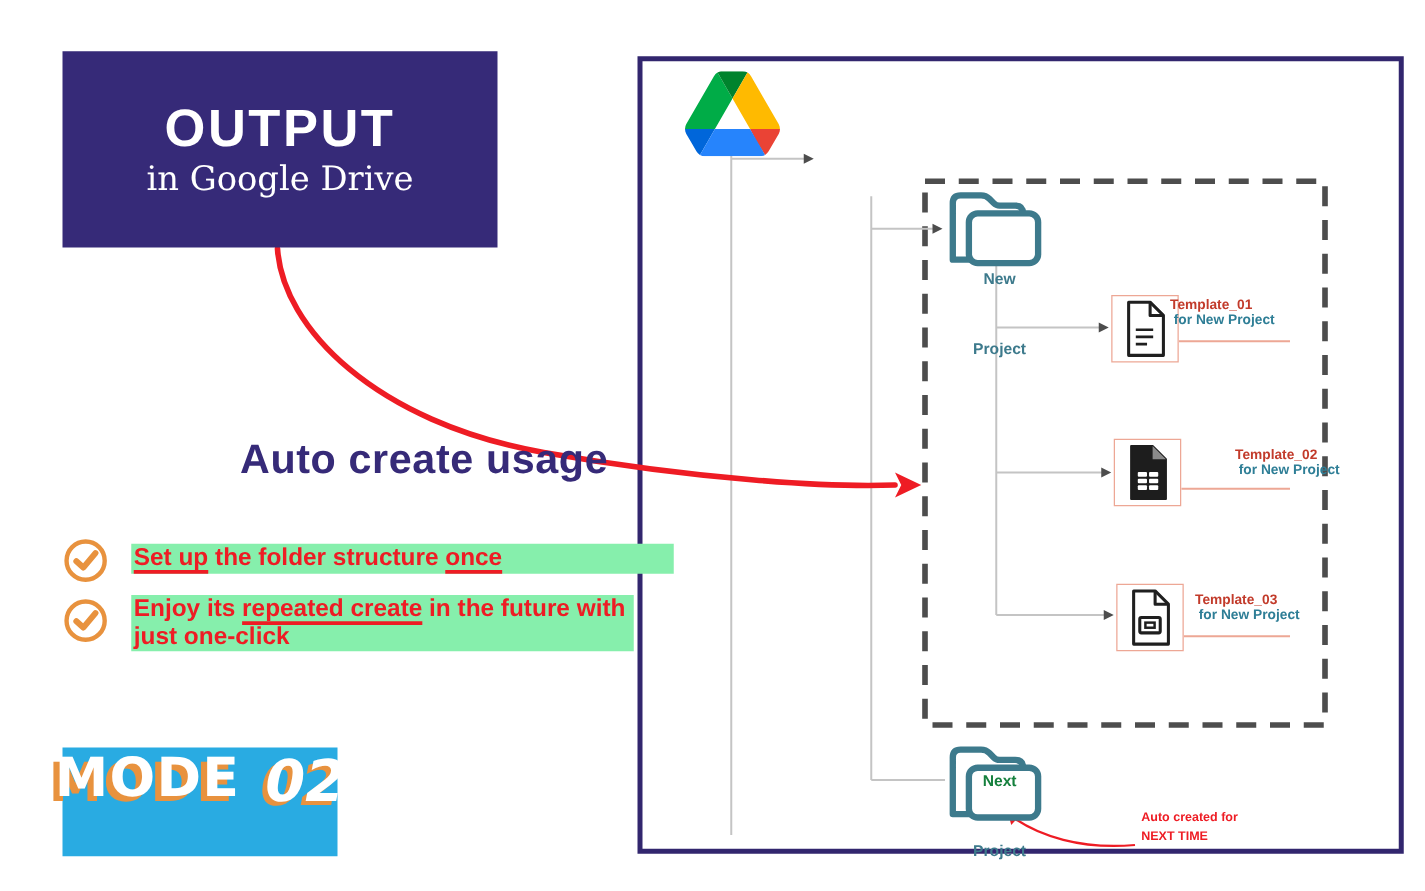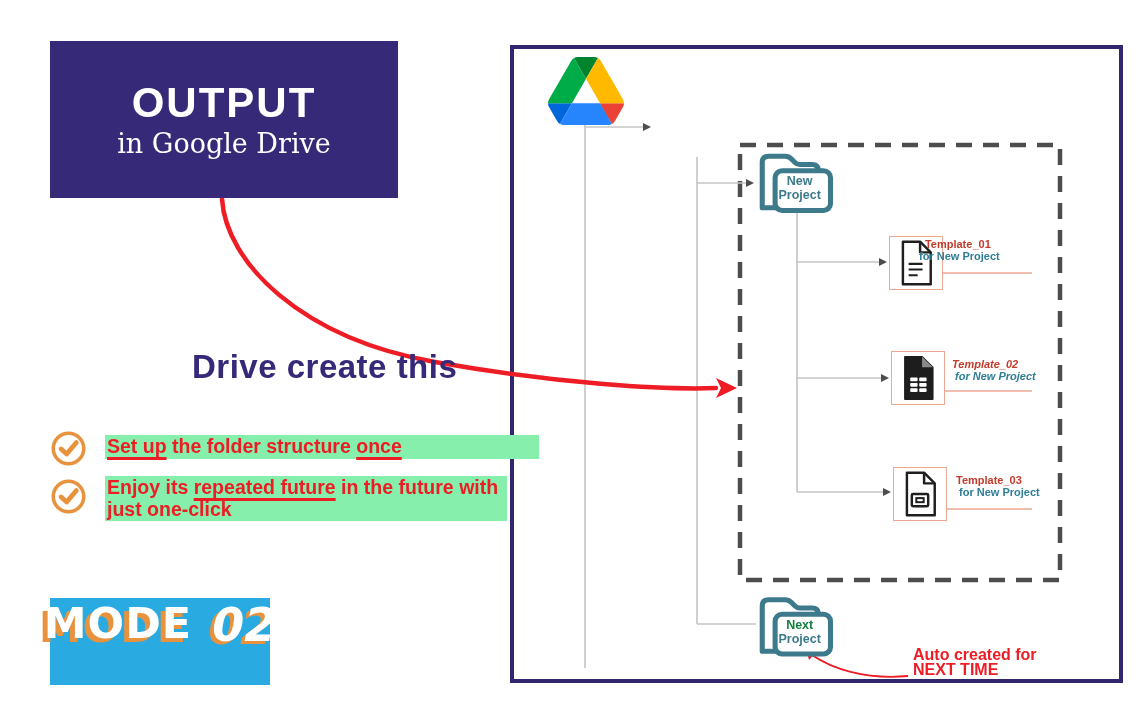--- a/index.html
+++ b/index.html
@@ -27,32 +27,32 @@
 
   
   .panel{left:510px;top:45px;width:613px;height:638px;border:4px solid #32266e;background:#fff;box-sizing:border-box;}
   .wires{left:0;top:0;width:1140px;height:713px;pointer-events:none;}
 
   .folder{position:absolute;}
   .folder svg{display:block;width:100%;height:100%;}
   .folder-label{position:absolute;left:19%;top:38%;width:74%;text-align:center;
                 font-size:12.5px;font-weight:bold;line-height:14px;}
   .orange-text{color:#e8923e;}
-  .teal-text{color:#3d7a8c;}
+  .teal-text{color:#3d7a8c;margin-top:42px;}
   .red-text{color:#15803d;}
 
   .icon-box{position:absolute;width:54px;height:54px;border:1.5px solid #eda795;background:#fff;box-sizing:border-box;
             display:flex;align-items:center;justify-content:center;}
   .icon-box svg{width:36px;height:46px;}
 
   .tpl-label{position:absolute;font-size:11px;font-weight:bold;line-height:12px;white-space:nowrap;}
   .tpl-title{color:#c23b2b;}
   .tpl-sub{color:#2e7e96;padding-left:3px;}
 
-  .annotation{left:913px;top:648px;color:#ee1c24;font-weight:bold;font-size:16px;line-height:14.5px;white-space:nowrap;}
+  .annotation{left:913px;top:648px;color:#ee1c24;font-weight:bold;font-size:10px;line-height:14.5px;white-space:nowrap;}
 </style>
 </head>
 <body>
 
 <div class="canvas">
 
   <div class="abs panel"></div>
 
   <svg class="abs wires" viewBox="0 0 1140 713">
 
@@ -92,36 +92,36 @@
       <path d="M908 676 C864 680 831 668 812 655" stroke="#ee1c24" stroke-width="1.8" fill="none"></path>
       <polygon points="805,645 818,650 809,660" fill="#ee1c24"></polygon>
     </g>
   </svg>
 
   <div class="abs output-box">
     <div class="output-title">OUTPUT</div>
     <div class="output-subtitle">in Google Drive</div>
   </div>
 
-  <div class="abs heading">Drive create this</div>
+  <div class="abs heading">Auto create usage</div>
 
   <svg class="abs" style="left:50px;top:430px;width:37px;height:37px;" viewBox="0 0 40 40">
     <circle cx="20" cy="20" r="16.5" fill="none" stroke="#e8923e" stroke-width="3.8"></circle>
     <path d="M12 20.5 L18 26 L28.5 13.5" fill="none" stroke="#e8923e" stroke-width="5.2" stroke-linecap="round" stroke-linejoin="round"></path>
   </svg>
   <div class="abs bullet-text" style="left:105px;top:435px;width:430px;">
     <span class="u">Set up</span><span> the folder structure </span><span class="u">once</span>
   </div>
 
   <svg class="abs" style="left:50px;top:478px;width:37px;height:37px;" viewBox="0 0 40 40">
     <circle cx="20" cy="20" r="16.5" fill="none" stroke="#e8923e" stroke-width="3.8"></circle>
     <path d="M12 20.5 L18 26 L28.5 13.5" fill="none" stroke="#e8923e" stroke-width="5.2" stroke-linecap="round" stroke-linejoin="round"></path>
   </svg>
   <div class="abs bullet-text" style="left:105px;top:476px;width:398px;">
-    <span>Enjoy its </span><span class="u">repeated future</span><span> in the future with just one-click</span>
+    <span>Enjoy its </span><span class="u">repeated create</span><span> in the future with just one-click</span>
   </div>
 
   <div class="abs mode-badge">
     <span class="mode-word">MODE</span>
     <span class="mode-num">02</span>
   </div>
 
   <svg class="abs" style="left:548px;top:57px;width:76px;height:68px;" viewBox="0 0 87.3 78">
     <path fill="#0066da" d="m6.6 66.85 3.85 6.65c.8 1.4 1.95 2.5 3.3 3.3l13.75-23.8h-27.5c0 1.55.4 3.1 1.2 4.5z"></path>
     <path fill="#00ac47" d="m43.65 25-13.75-23.8c-1.35.8-2.5 1.9-3.3 3.3l-25.4 44a9.06 9.06 0 0 0 -1.2 4.5h27.5z"></path>
@@ -154,40 +154,40 @@
     </div>
   </div>
 
   <div class="icon-box" style="left:889px;top:236px;">
     <svg viewBox="0 0 44 56">
       <path d="M6 2 H27 L40 15 V54 H6 Z" fill="#fff" stroke="#1f1f1f" stroke-width="3" stroke-linejoin="round"></path>
       <path d="M27 2 V15 H40" fill="none" stroke="#1f1f1f" stroke-width="3" stroke-linejoin="round"></path>
       <path d="M13 29 H30 M13 36 H30 M13 43 H24" stroke="#1f1f1f" stroke-width="2.6"></path>
     </svg>
   </div>
-  <div class="tpl-label" style="left:916px;top:238px;text-align:center;">
+  <div class="tpl-label" style="left:936px;top:238px;">
     <div class="tpl-title">Template_01</div>
     <div class="tpl-sub">for New Project</div>
   </div>
 
   <div class="icon-box" style="left:891px;top:351px;">
     <svg viewBox="0 0 44 56">
       <path d="M6 2 H27 L40 15 V54 H6 Z" fill="#1d1d1d" stroke="#1d1d1d" stroke-width="2" stroke-linejoin="round"></path>
       <path d="M27 2 L40 15 H27 Z" fill="#8a8a8a"></path>
       <g fill="#ffffff">
         <rect x="12.5" y="27.5" width="9" height="4.6" rx="1"></rect>
           <rect x="23.5" y="27.5" width="9" height="4.6" rx="1"></rect>
         <rect x="12.5" y="34" width="9" height="4.6" rx="1"></rect>
           <rect x="23.5" y="34" width="9" height="4.6" rx="1"></rect>
         <rect x="12.5" y="40.5" width="9" height="4.6" rx="1"></rect>
           <rect x="23.5" y="40.5" width="9" height="4.6" rx="1"></rect>
       </g>
     </svg>
   </div>
-  <div class="tpl-label" style="left:952px;top:358px;font-style:italic;">
+  <div class="tpl-label" style="left:988px;top:358px;">
     <div class="tpl-title">Template_02</div>
     <div class="tpl-sub">for New Project</div>
   </div>
 
   <div class="icon-box" style="left:893px;top:467px;">
     <svg viewBox="0 0 44 56">
       <path d="M6 2 H27 L40 15 V54 H6 Z" fill="#fff" stroke="#1f1f1f" stroke-width="3" stroke-linejoin="round"></path>
       <path d="M27 2 V15 H40" fill="none" stroke="#1f1f1f" stroke-width="3" stroke-linejoin="round"></path>
       <rect x="12" y="28" width="20" height="15" rx="1.5" fill="none" stroke="#1f1f1f" stroke-width="3"></rect>
       <rect x="17.5" y="33" width="9" height="5" fill="none" stroke="#1f1f1f" stroke-width="2.4"></rect>

